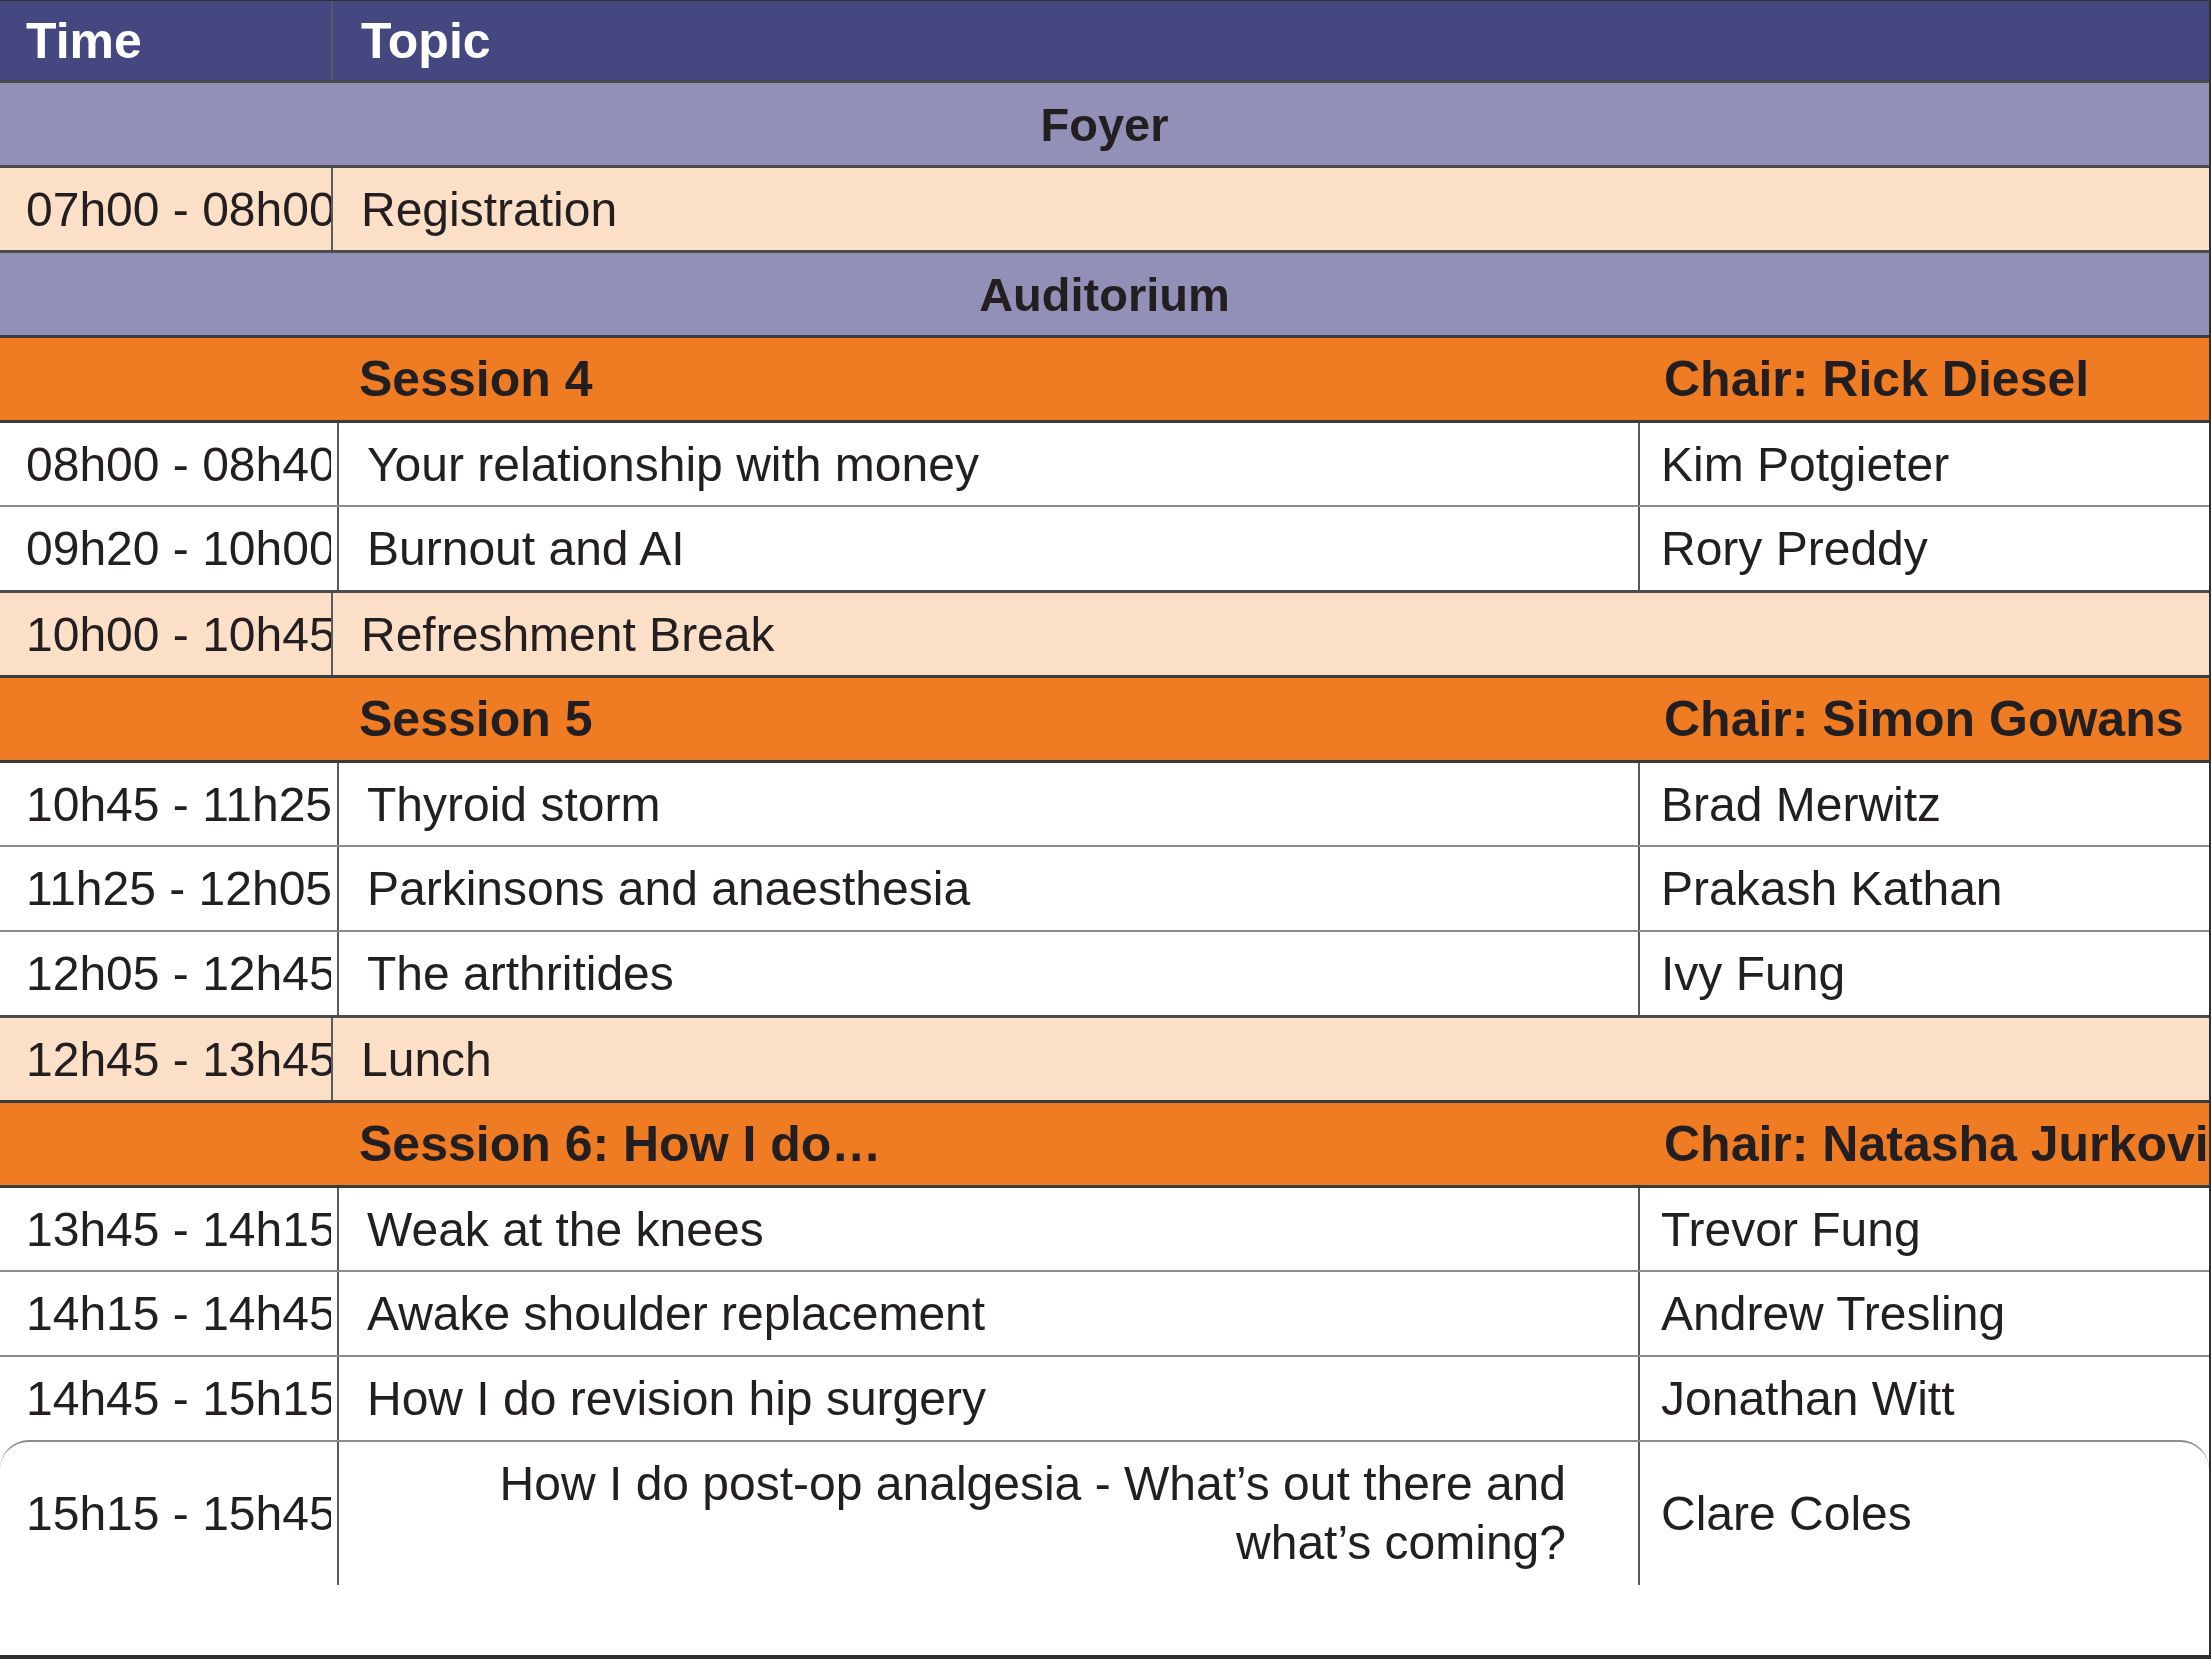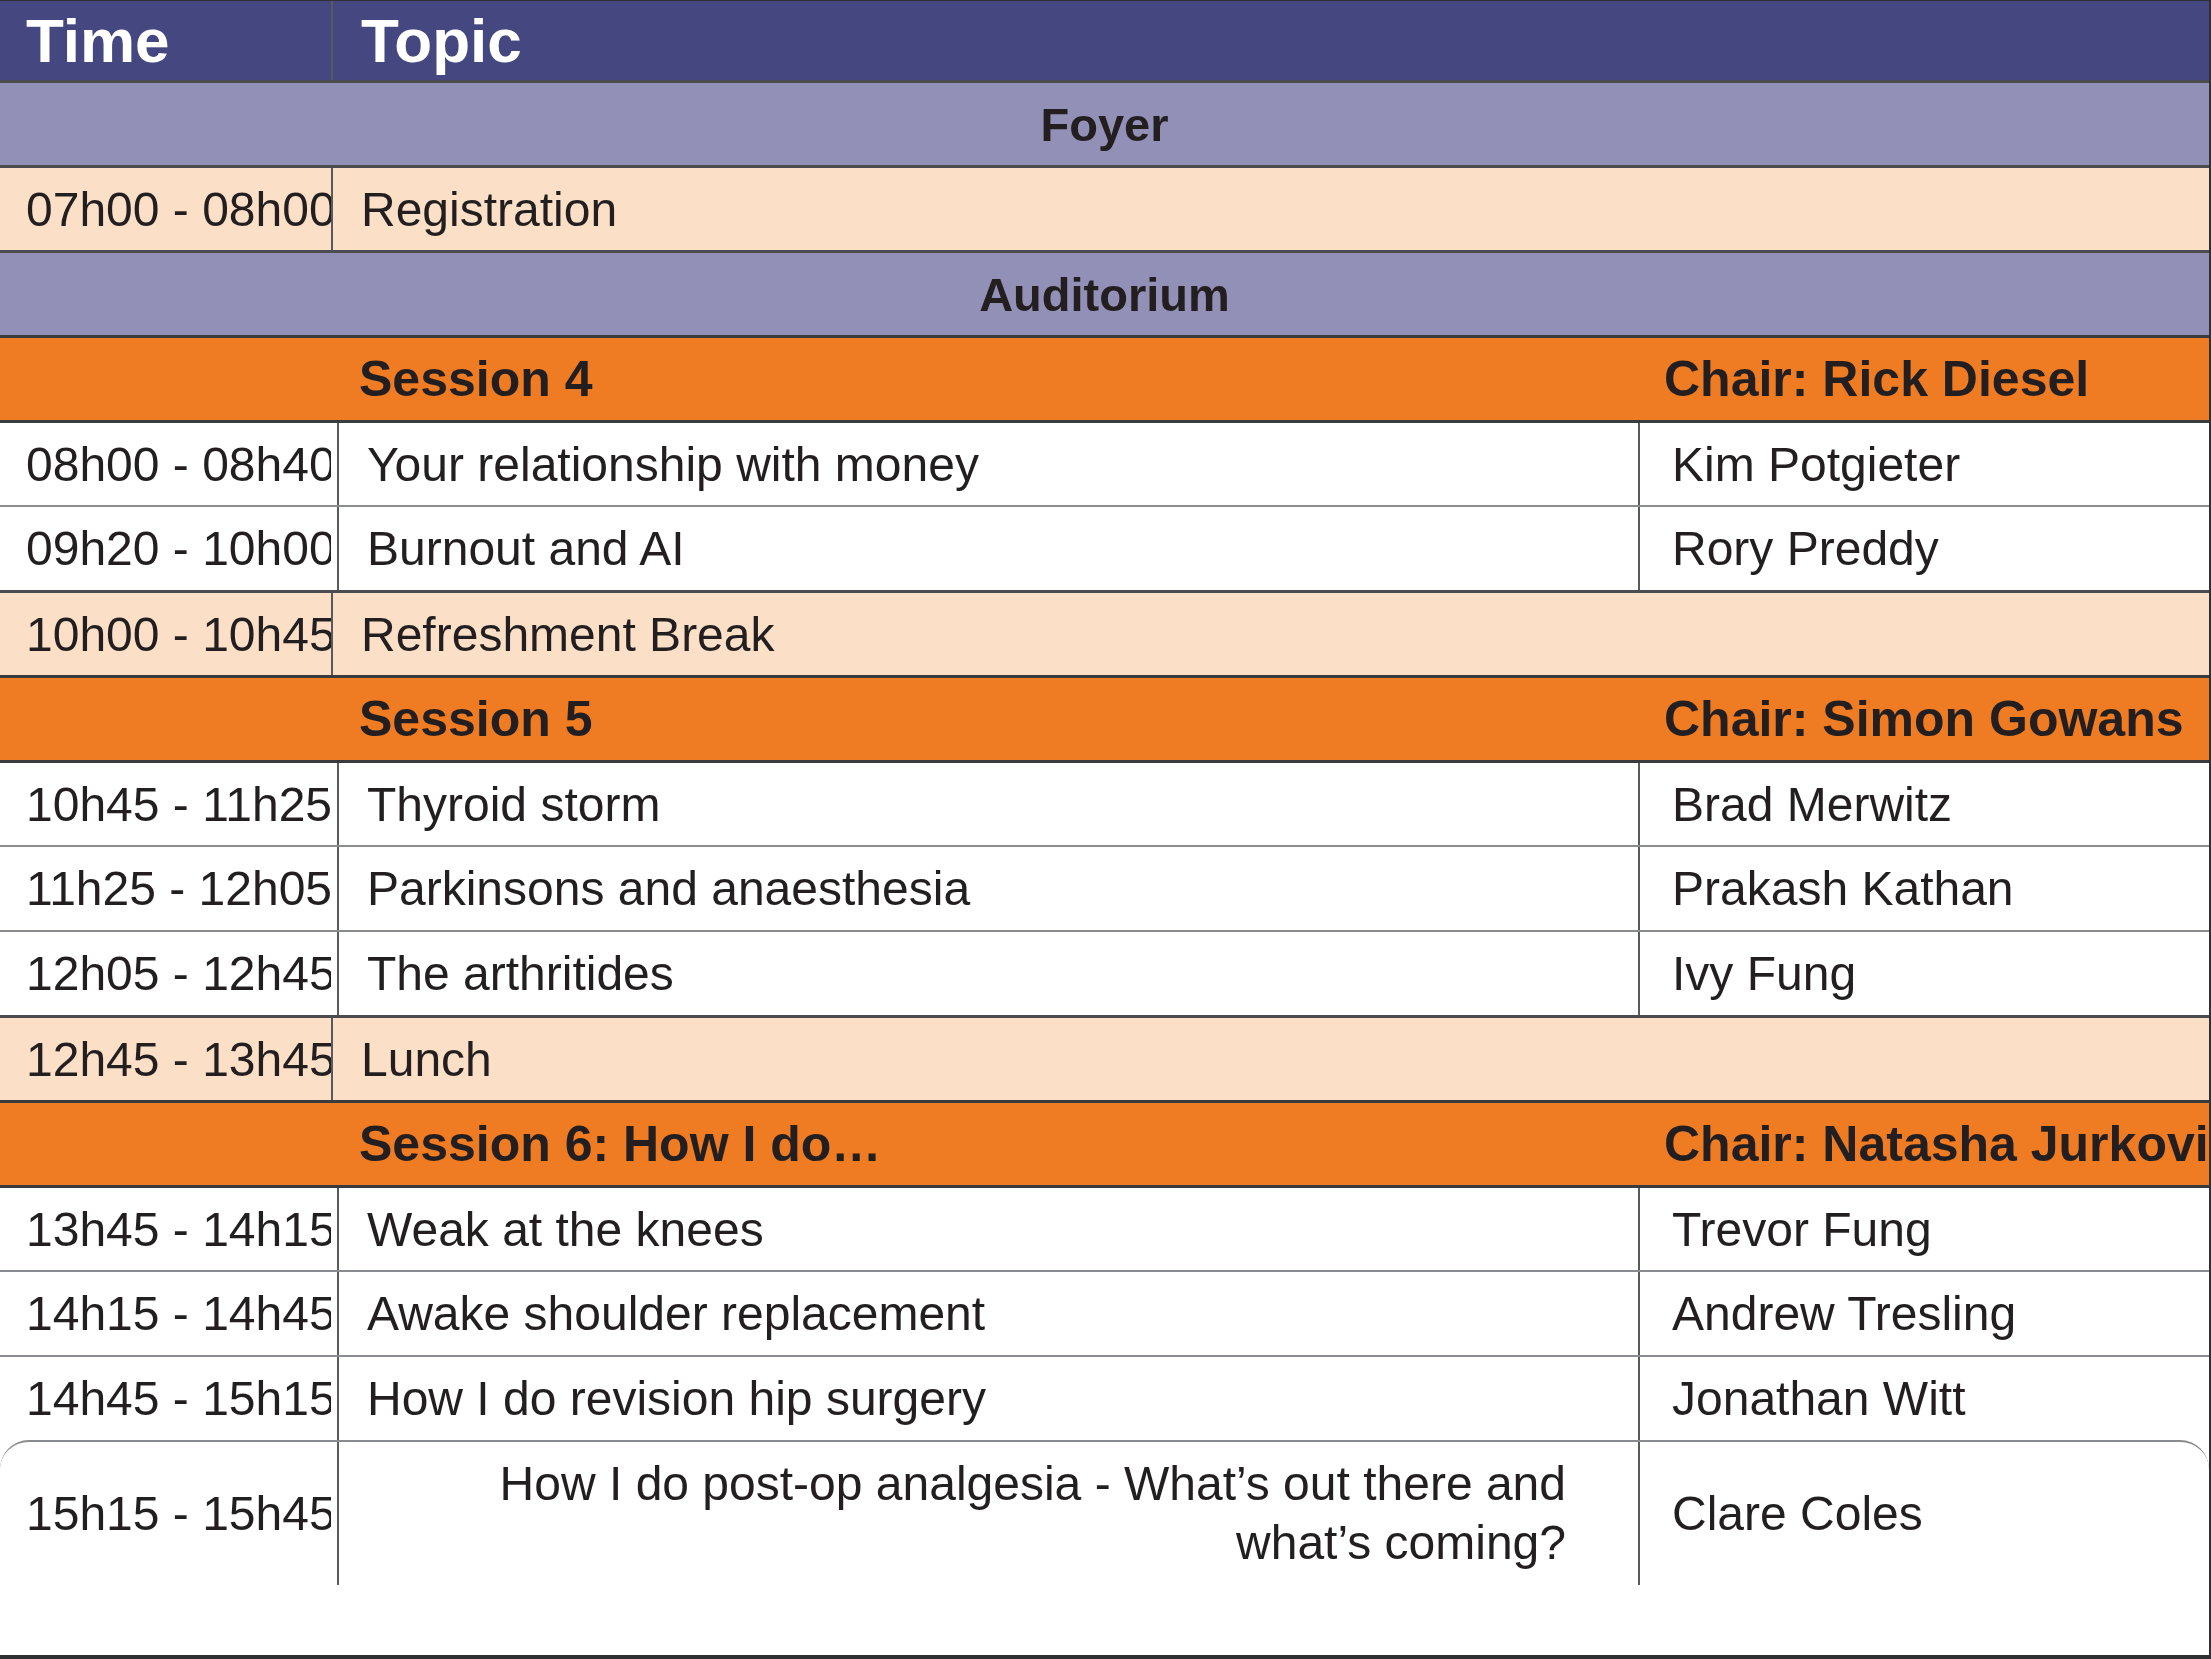--- a/index.html
+++ b/index.html
@@ -37,25 +37,25 @@
   .cell{
     display:flex;
     align-items:center;
     box-sizing:border-box;
     font-size:48px;
     white-space:nowrap;
     overflow:hidden;
   }
   .time-cell{padding-left:26px;}
   .topic-cell{padding-left:28px;text-align:right;}
-  .speaker-cell{padding-left:32px;}
+  .speaker-cell{padding-left:21px;}
   .divider-left{border-left:2.8px solid var(--divider);}
 
   .r-header{background:var(--header-bg);color:var(--header-text);height:79px;}
-  .r-header .cell{font-weight:bold;font-size:62px;}
+  .r-header .cell{font-weight:bold;font-size:50px;}
   .r-header .topic-cell{grid-column:2/4;}
 
   .r-venue{background:var(--venue-bg);border-top:3.8px solid var(--band-line);}
   .r-venue .cell{grid-column:1/4;justify-content:center;font-weight:bold;font-size:47px;padding:12px;}
 
   .r-break{background:var(--break-bg);border-top:3.8px solid var(--band-line);}
   .r-break .merged{grid-column:2/4;}
 
   .r-session{background:var(--session-bg);border-top:3.8px solid var(--strong-line);}
   .r-session .cell{font-weight:bold;font-size:50px;}

